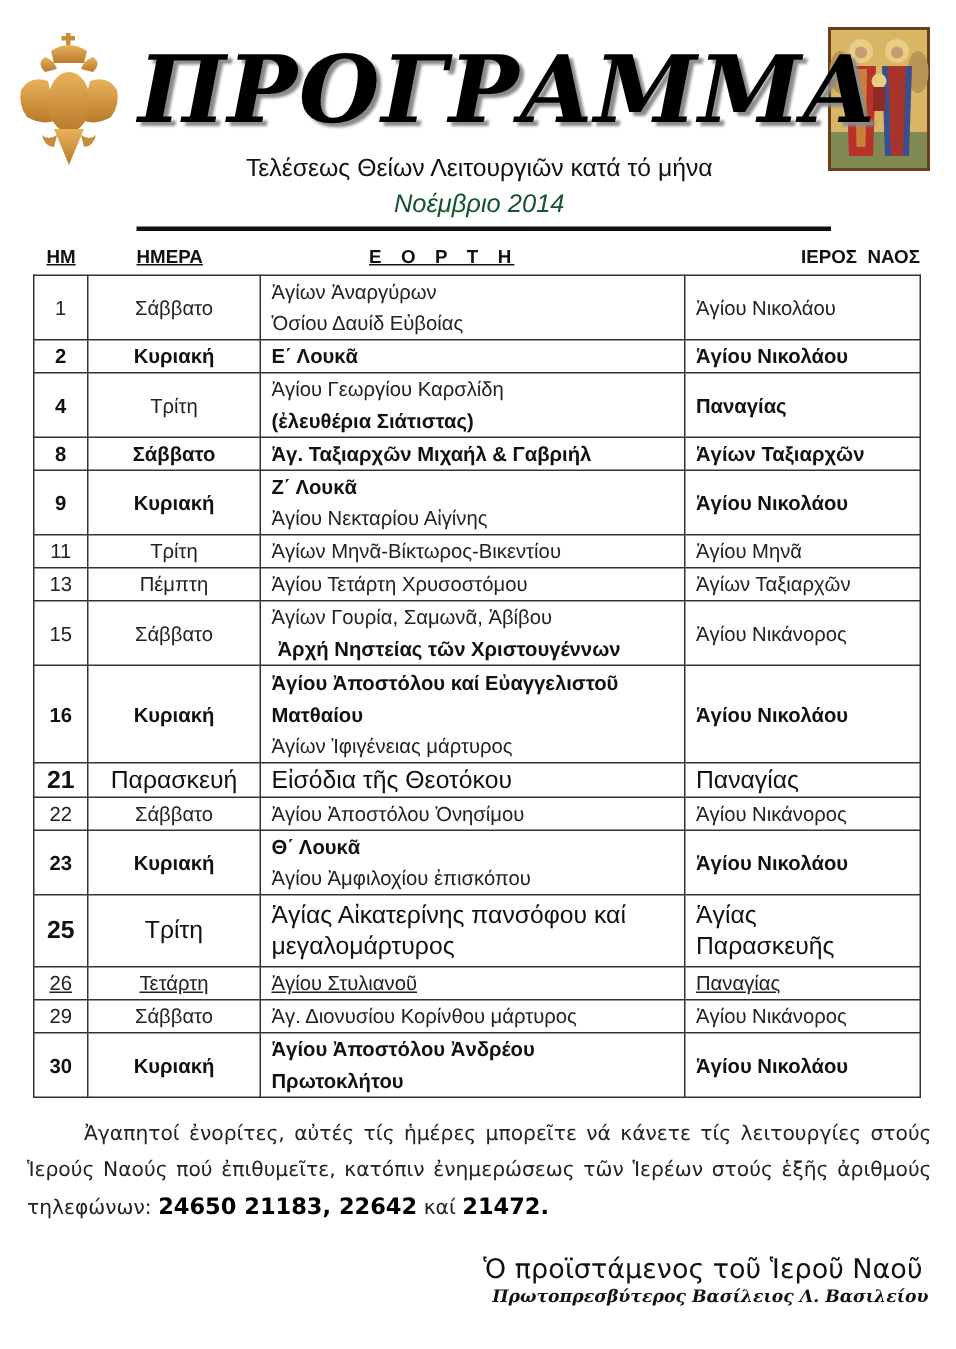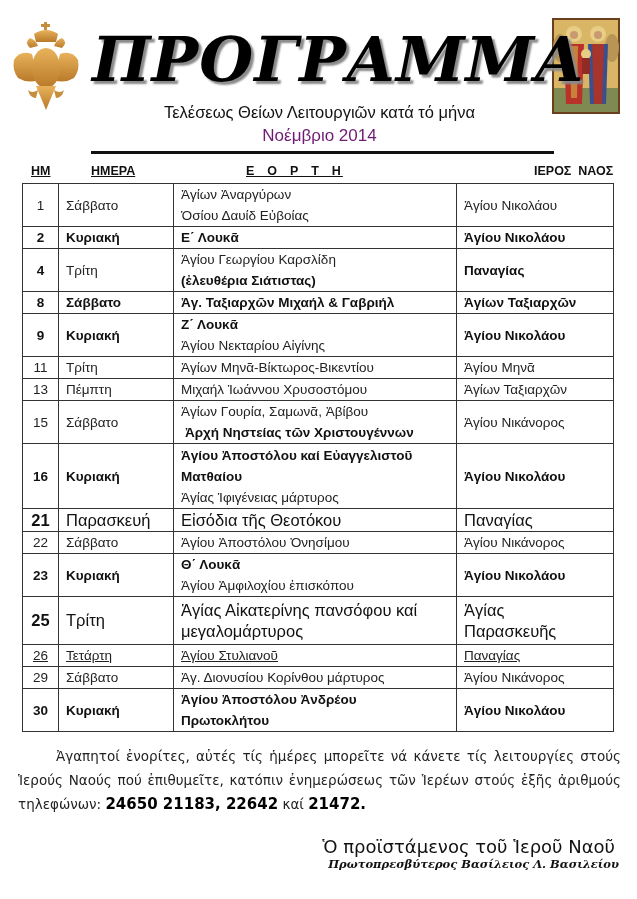--- a/index.html
+++ b/index.html
@@ -14,34 +14,34 @@
     font-size: 62px; letter-spacing: 1px; color: #000;
     text-shadow: 3px 3px 2px #8a8a8a;
     line-height: 84px;
   }
   .subtitle {
     position: absolute; left: 92px; top: 103px; width: 455px; text-align: center;
     font-size: 16.5px; color: #111;
   }
   .month {
     position: absolute; left: 92px; top: 126px; width: 455px; text-align: center;
-    font-size: 17px; color: #701a75;
+    font-size: 17px; color: #14532d; font-style: italic;
   }
   .rule { position: absolute; left: 91px; top: 151px; width: 463px; height: 3px; background: #111; }
 
   .col-head { position: absolute; top: 164px; font-size: 12.5px; font-weight: bold; text-decoration: underline; color: #111; }
   .col-head.nv { text-decoration: none; padding-left: 44px; }
 
   table.sched {
     position: absolute; left: 22px; top: 183px; width: 592px;
     border-collapse: collapse; font-size: 13.5px; color: #222;
   }
   table.sched td { border: 1.2px solid #333; padding: 0 7px; vertical-align: middle; line-height: 21px; }
   table.sched td.num { width: 23px; text-align: center; padding: 0 6px; }
-  table.sched td.day { width: 100px; }
+  table.sched td.day { width: 100px; text-align: center; }
   table.sched td.feast { width: 268px; }
   table.sched td.church { }
   .b { font-weight: bold; color: #111; }
   .big { font-size: 16.5px; line-height: 23px; color: #111; }
 
   .notice {
     position: absolute; left: 18px; top: 744px; width: 603px;
     font-family: "DejaVu Sans", sans-serif; font-size: 13.5px; line-height: 24px; color: #222;
     text-align: justify;
   }
@@ -152,41 +152,41 @@
     <tr style="height:21px;margin-left:48px;">
       <td class="num">11</td>
       <td class="day">Τρίτη</td>
       <td class="feast">Ἁγίων Μηνᾶ-Βίκτωρος-Βικεντίου</td>
       <td class="church">Ἁγίου Μηνᾶ</td>
     </tr>
 
     <tr style="height:22px;">
       <td class="num">13</td>
       <td class="day">Πέμπτη</td>
-      <td class="feast">Μιχαήλ Ἰωάννου Χρυσοστόμου</td>
+      <td class="feast">Ἁγίου Τετάρτη Χρυσοστόμου</td>
       <td class="church">Ἁγίων Ταξιαρχῶν</td>
     </tr>
 
     <tr style="height:43px;">
       <td class="num">15</td>
       <td class="day">Σάββατο</td>
       <td class="feast">
         <div>Ἁγίων Γουρία, Σαμωνᾶ, Ἀβίβου</div>
         <div class="b" style="padding-left:4px;">Ἀρχή Νηστείας τῶν Χριστουγέννων</div>
       </td>
       <td class="church">Ἁγίου Νικάνορος</td>
     </tr>
 
     <tr style="height:65px;">
       <td class="num b">16</td>
       <td class="day b">Κυριακή</td>
       <td class="feast">
         <div class="b">Ἁγίου Ἀποστόλου καί Εὐαγγελιστοῦ</div>
         <div class="b">Ματθαίου</div>
-        <div>Ἁγίας Ἰφιγένειας μάρτυρος</div>
+        <div>Ἁγίων Ἰφιγένειας μάρτυρος</div>
       </td>
       <td class="church b">Ἁγίου Νικολάου</td>
     </tr>
 
     <tr style="height:23px;">
       <td class="num big b">21</td>
       <td class="day big">Παρασκευή</td>
       <td class="feast big">Εἰσόδια τῆς Θεοτόκου</td>
       <td class="church big">Παναγίας</td>
     </tr>

